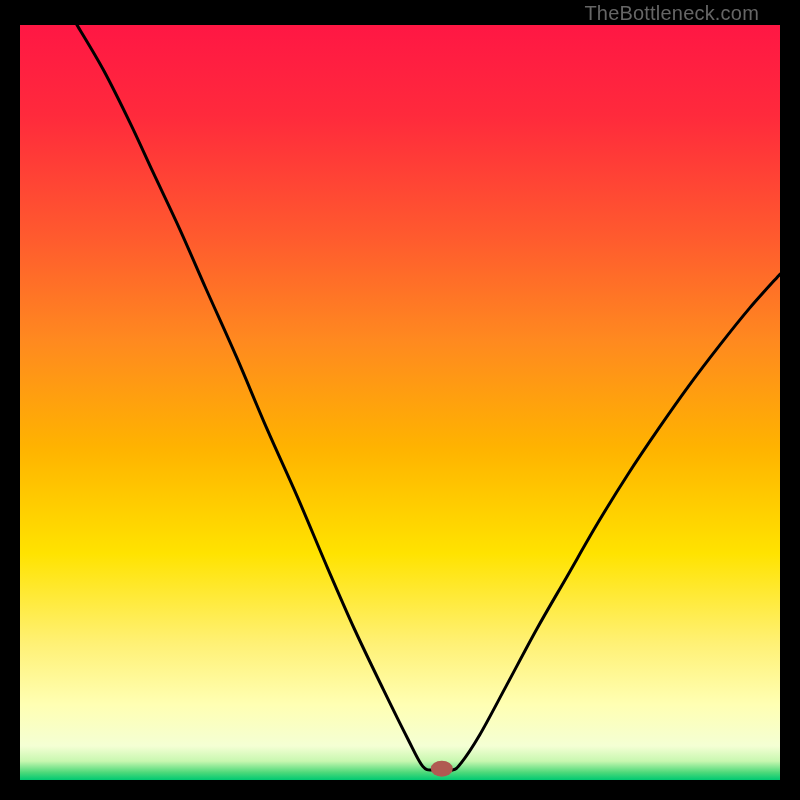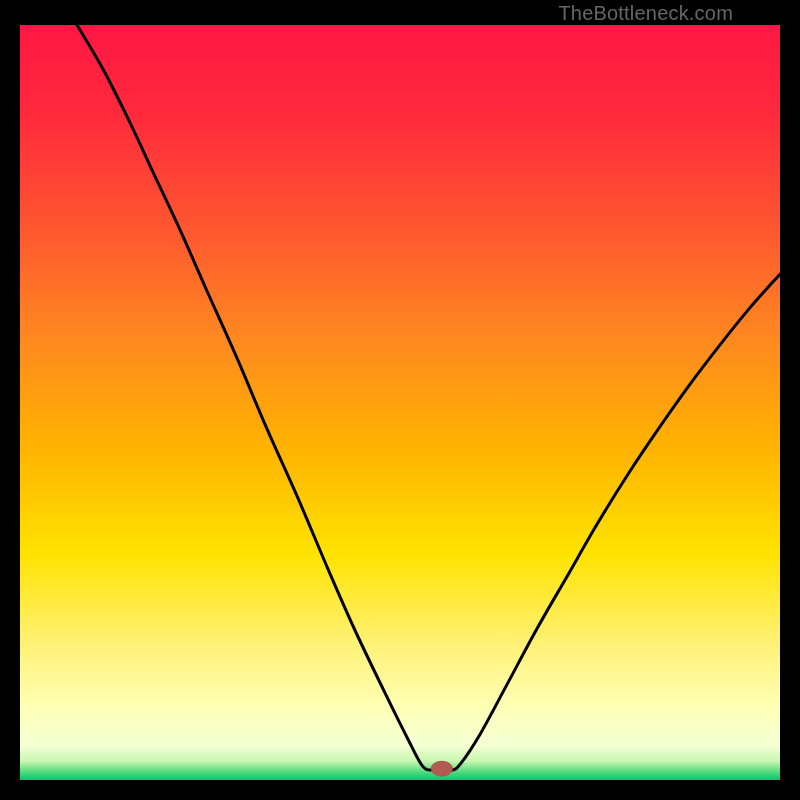--- a/index.html
+++ b/index.html
@@ -8,20 +8,21 @@
     width: 800px;
     height: 800px;
     background: #000;
     overflow: hidden;
     font-family: Arial, Helvetica, sans-serif;
   }
   .container {
     position: relative;
     width: 743px;
     height: 800px;
+    padding-left: 26px;
   }
   .watermark {
     position: absolute;
     top: 2px;
     right: 10px;
     color: #666;
     font-size: 20px;
     font-weight: 500;
     z-index: 10;
     letter-spacing: 0.2px;

